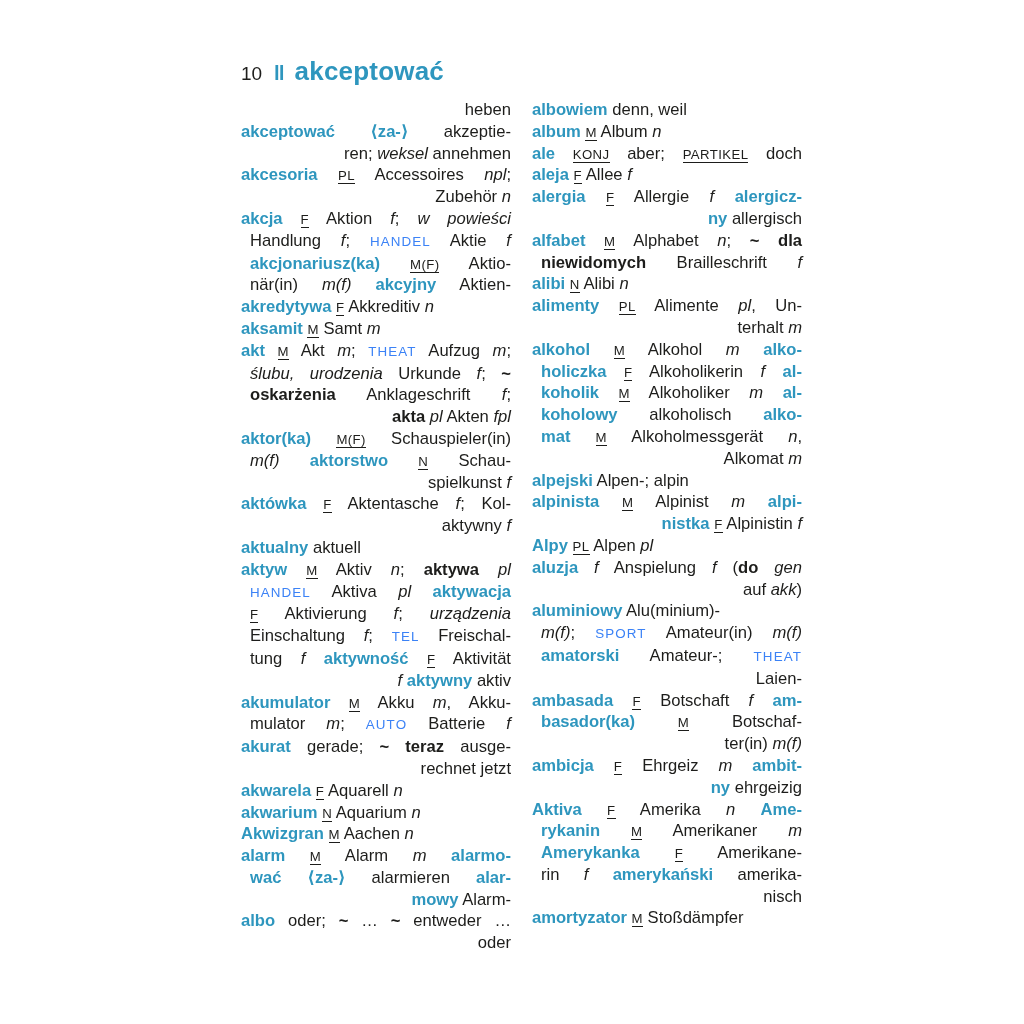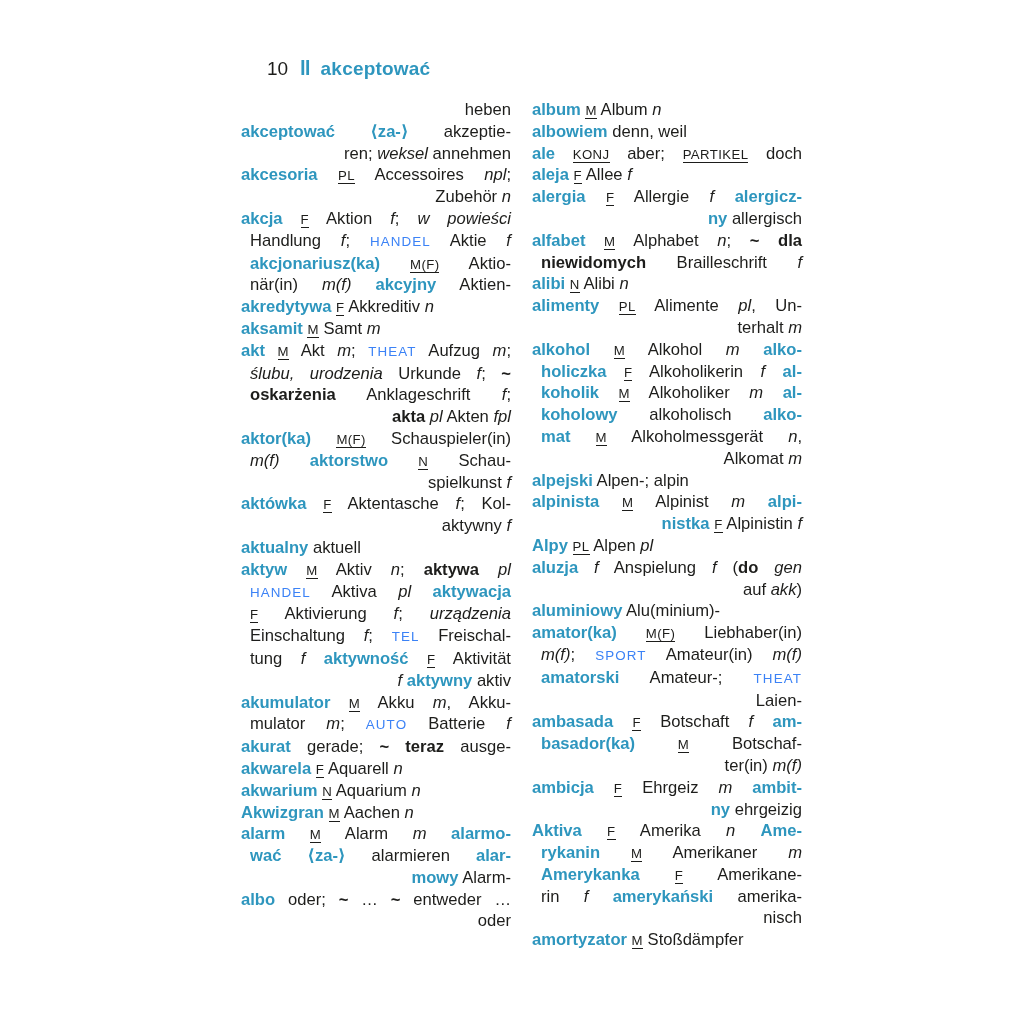--- a/index.html
+++ b/index.html
@@ -2,24 +2,24 @@
 <html><head>
 <meta charset="utf-8">
 <style>
   html,body{margin:0;padding:0;}
   body{
     width:1024px;height:1024px;background:#ffffff;overflow:hidden;
     font-family:"Liberation Sans","DejaVu Sans",sans-serif;color:#1d1d1b;
     position:relative;
   }
   .page{position:absolute;inset:0;background:#ffffff;}
-  .header{position:absolute;left:241px;top:56px;display:flex;align-items:baseline;margin-left:26px;}
+  .header{position:absolute;left:241px;top:56px;display:flex;align-items:baseline;}
   .pagenum{font-size:19px;color:#1d1d1b;}
   .bar{color:#2e96be;font-weight:700;font-size:21px;margin:0 10px 0 12px;transform:scaleX(1.1);}
-  .gw{color:#2e96be;font-weight:700;font-size:19px;letter-spacing:.2px;}
+  .gw{color:#2e96be;font-weight:700;font-size:26px;letter-spacing:.2px;}
   .cols{position:absolute;left:241px;top:99px;display:flex;gap:21px;}
   .col{width:270px;}
   .line{font-size:16.6px;line-height:21.8px;color:#1d1d1b;}
   .line.ind{padding-left:9px;text-align:right;}
   .line.jst{text-align:justify;text-align-last:justify;}
   .hw{color:#2e96be;font-weight:700;}
   .it{font-style:italic;}
   .bd{font-weight:700;}
   .lbl{font-size:13.4px;letter-spacing:1.1px;color:#3b82f6;}
   .mk{font-size:13.2px;letter-spacing:.4px;border-bottom:1.4px solid #1d1d1b;line-height:1;}
@@ -58,32 +58,33 @@
         <div class="line"><span class="hw">aktualny</span><span class="tx"> aktuell</span></div>
         <div class="line jst"><span class="hw">aktyw </span><span class="mk">M</span><span class="tx"> Aktiv </span><span class="it">n</span><span class="tx">; </span><span class="bd">aktywa</span><span class="tx"> </span><span class="it">pl</span></div>
         <div class="line ind jst"><span class="lbl">HANDEL</span><span class="tx"> Aktiva </span><span class="it">pl</span><span class="tx"> </span><span class="hw">aktywacja</span></div>
         <div class="line ind jst"><span class="mk">F</span><span class="tx"> Aktivierung </span><span class="it">f</span><span class="tx">; </span><span class="it">urządzenia</span></div>
         <div class="line ind jst"><span class="tx">Einschaltung </span><span class="it">f</span><span class="tx">; </span><span class="lbl">TEL</span><span class="tx"> Freischal-</span></div>
         <div class="line ind jst"><span class="tx">tung </span><span class="it">f</span><span class="tx"> </span><span class="hw">aktywność </span><span class="mk">F</span><span class="tx"> Aktivität</span></div>
         <div class="line ind"><span class="it">f</span><span class="tx"> </span><span class="hw">aktywny</span><span class="tx"> aktiv</span></div>
         <div class="line jst"><span class="hw">akumulator </span><span class="mk">M</span><span class="tx"> Akku </span><span class="it">m</span><span class="tx">, Akku-</span></div>
         <div class="line ind jst"><span class="tx">mulator </span><span class="it">m</span><span class="tx">; </span><span class="lbl">AUTO</span><span class="tx"> Batterie </span><span class="it">f</span></div>
         <div class="line jst"><span class="hw">akurat</span><span class="tx"> gerade; </span><span class="bd">~ teraz</span><span class="tx"> ausge-</span></div>
+        <div class="line ind"><span class="tx">rechnet jetzt</span></div>
         <div class="line"><span class="hw">akwarela </span><span class="mk">F</span><span class="tx"> Aquarell </span><span class="it">n</span></div>
         <div class="line"><span class="hw">akwarium </span><span class="mk">N</span><span class="tx"> Aquarium </span><span class="it">n</span></div>
         <div class="line"><span class="hw">Akwizgran </span><span class="mk">M</span><span class="tx"> Aachen </span><span class="it">n</span></div>
         <div class="line jst"><span class="hw">alarm </span><span class="mk">M</span><span class="tx"> Alarm </span><span class="it">m</span><span class="tx"> </span><span class="hw">alarmo-</span></div>
         <div class="line ind jst"><span class="hw">wać ⟨za-⟩</span><span class="tx"> alarmieren </span><span class="hw">alar-</span></div>
         <div class="line ind"><span class="hw">mowy</span><span class="tx"> Alarm-</span></div>
         <div class="line jst"><span class="hw">albo</span><span class="tx"> oder; </span><span class="bd">~</span><span class="tx"> … </span><span class="bd">~</span><span class="tx"> entweder …</span></div>
         <div class="line ind"><span class="tx">oder</span></div>
       </div>
     <div class="col">
+        <div class="line"><span class="hw">albowiem</span><span class="tx"> denn, weil</span></div>
         <div class="line"><span class="hw">album </span><span class="mk">M</span><span class="tx"> Album </span><span class="it">n</span></div>
-        <div class="line"><span class="hw">albowiem</span><span class="tx"> denn, weil</span></div>
         <div class="line jst"><span class="hw">ale </span><span class="mk">KONJ</span><span class="tx"> aber; </span><span class="mk">PARTIKEL</span><span class="tx"> doch</span></div>
         <div class="line"><span class="hw">aleja </span><span class="mk">F</span><span class="tx"> Allee </span><span class="it">f</span></div>
         <div class="line jst"><span class="hw">alergia </span><span class="mk">F</span><span class="tx"> Allergie </span><span class="it">f</span><span class="tx"> </span><span class="hw">alergicz-</span></div>
         <div class="line ind"><span class="hw">ny</span><span class="tx"> allergisch</span></div>
         <div class="line jst"><span class="hw">alfabet </span><span class="mk">M</span><span class="tx"> Alphabet </span><span class="it">n</span><span class="tx">; </span><span class="bd">~ dla</span></div>
         <div class="line ind jst"><span class="bd">niewidomych</span><span class="tx"> Brailleschrift </span><span class="it">f</span></div>
         <div class="line"><span class="hw">alibi </span><span class="mk">N</span><span class="tx"> Alibi </span><span class="it">n</span></div>
         <div class="line jst"><span class="hw">alimenty </span><span class="mk">PL</span><span class="tx"> Alimente </span><span class="it">pl</span><span class="tx">, Un-</span></div>
         <div class="line ind"><span class="tx">terhalt </span><span class="it">m</span></div>
         <div class="line jst"><span class="hw">alkohol </span><span class="mk">M</span><span class="tx"> Alkohol </span><span class="it">m</span><span class="tx"> </span><span class="hw">alko-</span></div>
@@ -92,21 +93,20 @@
         <div class="line ind jst"><span class="hw">koholowy</span><span class="tx"> alkoholisch </span><span class="hw">alko-</span></div>
         <div class="line ind jst"><span class="hw">mat </span><span class="mk">M</span><span class="tx"> Alkoholmessgerät </span><span class="it">n</span><span class="tx">,</span></div>
         <div class="line ind"><span class="tx">Alkomat </span><span class="it">m</span></div>
         <div class="line"><span class="hw">alpejski</span><span class="tx"> Alpen-; alpin</span></div>
         <div class="line jst"><span class="hw">alpinista </span><span class="mk">M</span><span class="tx"> Alpinist </span><span class="it">m</span><span class="tx"> </span><span class="hw">alpi-</span></div>
         <div class="line ind"><span class="hw">nistka </span><span class="mk">F</span><span class="tx"> Alpinistin </span><span class="it">f</span></div>
         <div class="line"><span class="hw">Alpy </span><span class="mk">PL</span><span class="tx"> Alpen </span><span class="it">pl</span></div>
         <div class="line jst"><span class="hw">aluzja</span><span class="tx"> </span><span class="it">f</span><span class="tx"> Anspielung </span><span class="it">f</span><span class="tx"> (</span><span class="bd">do</span><span class="tx"> </span><span class="it">gen</span></div>
         <div class="line ind"><span class="tx">auf </span><span class="it">akk</span><span class="tx">)</span></div>
         <div class="line"><span class="hw">aluminiowy</span><span class="tx"> Alu(minium)-</span></div>
-        <div class="line jst"><span class="hw">amator(ka) </span><span class="mk">M(F)</span><span class="tx"> Liebhaber(in)</span></div>
         <div class="line ind jst"><span class="it">m(f)</span><span class="tx">; </span><span class="lbl">SPORT</span><span class="tx"> Amateur(in) </span><span class="it">m(f)</span></div>
         <div class="line ind jst"><span class="hw">amatorski</span><span class="tx"> Amateur-; </span><span class="lbl">THEAT</span></div>
         <div class="line ind"><span class="tx">Laien-</span></div>
         <div class="line jst"><span class="hw">ambasada </span><span class="mk">F</span><span class="tx"> Botschaft </span><span class="it">f</span><span class="tx"> </span><span class="hw">am-</span></div>
         <div class="line ind jst"><span class="hw">basador(ka)</span><span class="tx"> </span><span class="mk">M</span><span class="tx"> Botschaf-</span></div>
         <div class="line ind"><span class="tx">ter(in) </span><span class="it">m(f)</span></div>
         <div class="line jst"><span class="hw">ambicja </span><span class="mk">F</span><span class="tx"> Ehrgeiz </span><span class="it">m</span><span class="tx"> </span><span class="hw">ambit-</span></div>
         <div class="line ind"><span class="hw">ny</span><span class="tx"> ehrgeizig</span></div>
         <div class="line jst"><span class="hw">Aktiva </span><span class="mk">F</span><span class="tx"> Amerika </span><span class="it">n</span><span class="tx"> </span><span class="hw">Ame-</span></div>
         <div class="line ind jst"><span class="hw">rykanin </span><span class="mk">M</span><span class="tx"> Amerikaner </span><span class="it">m</span></div>

